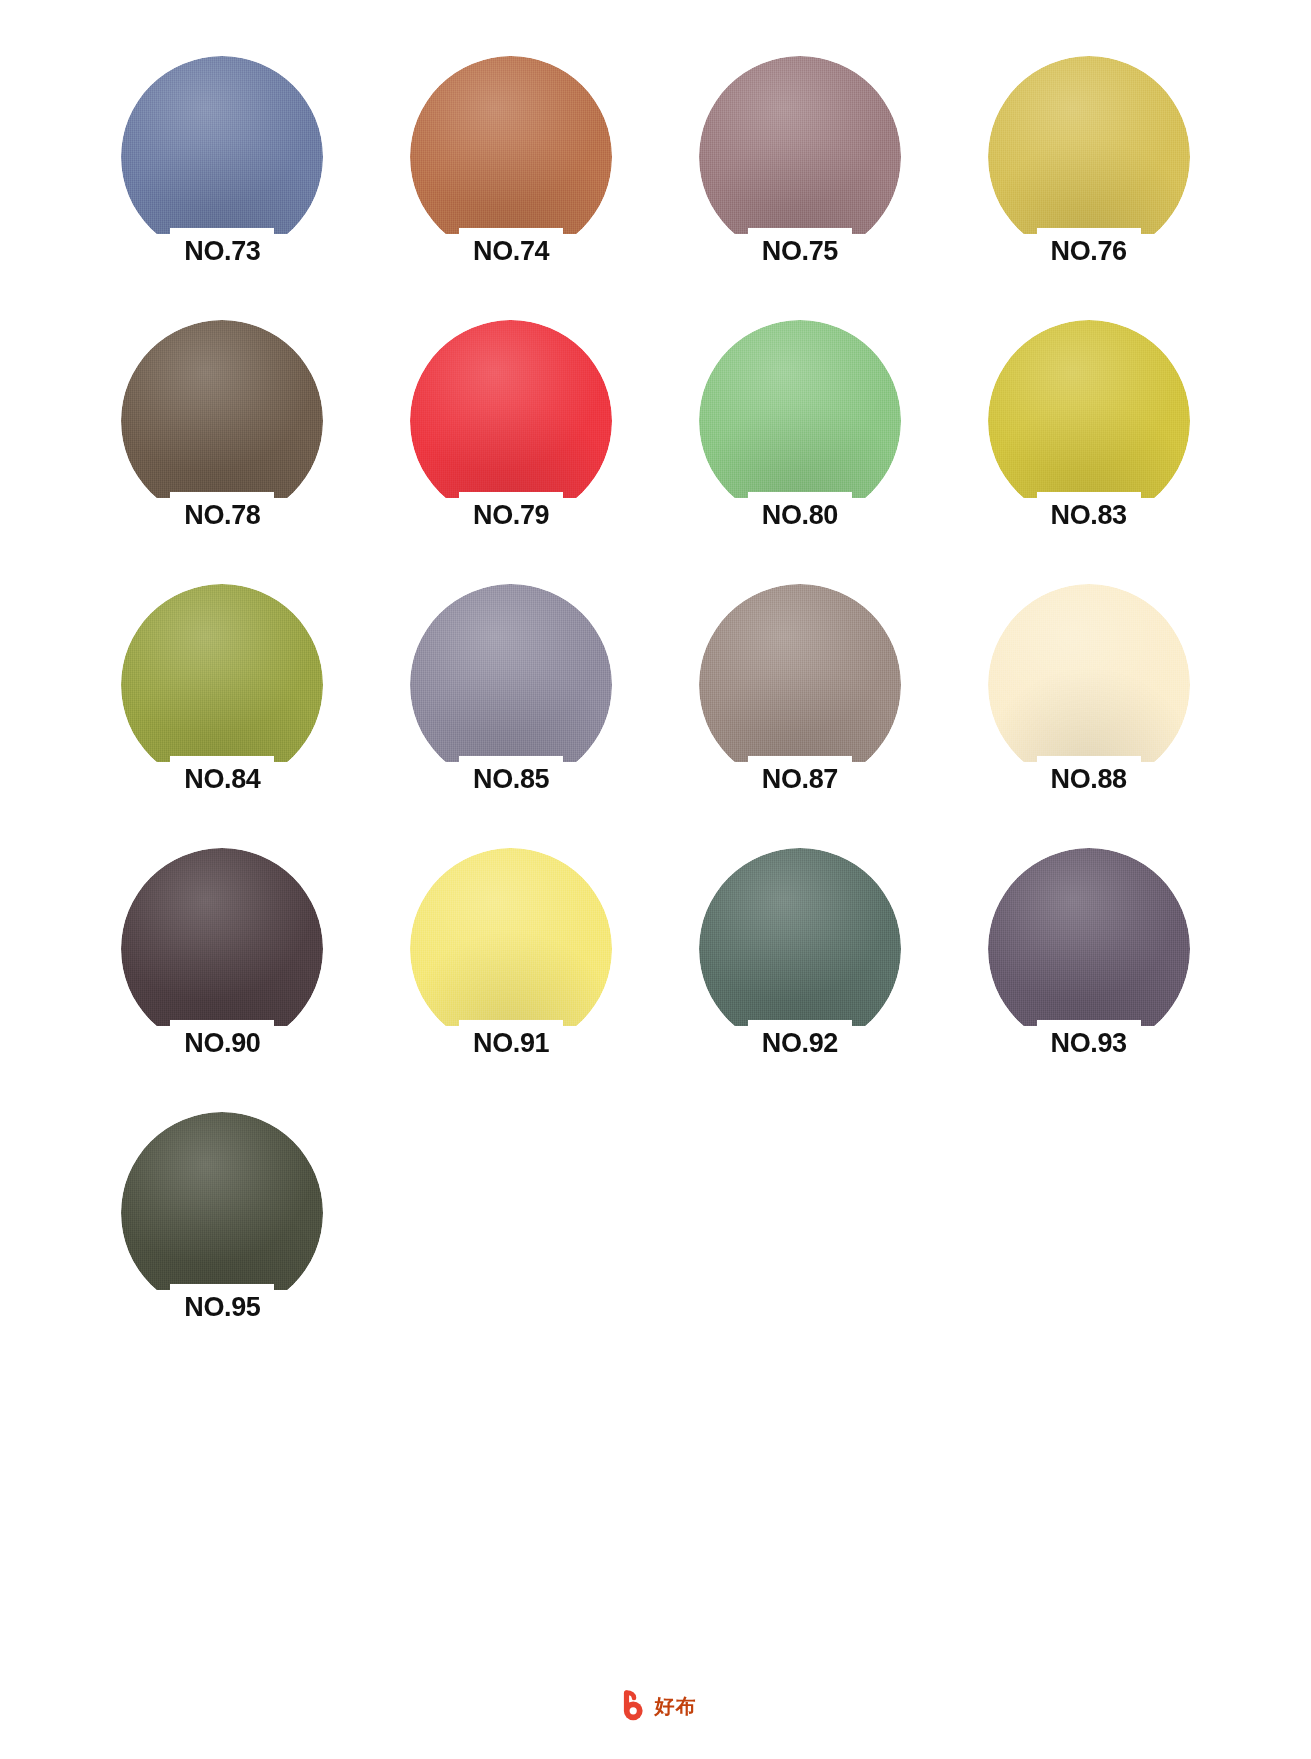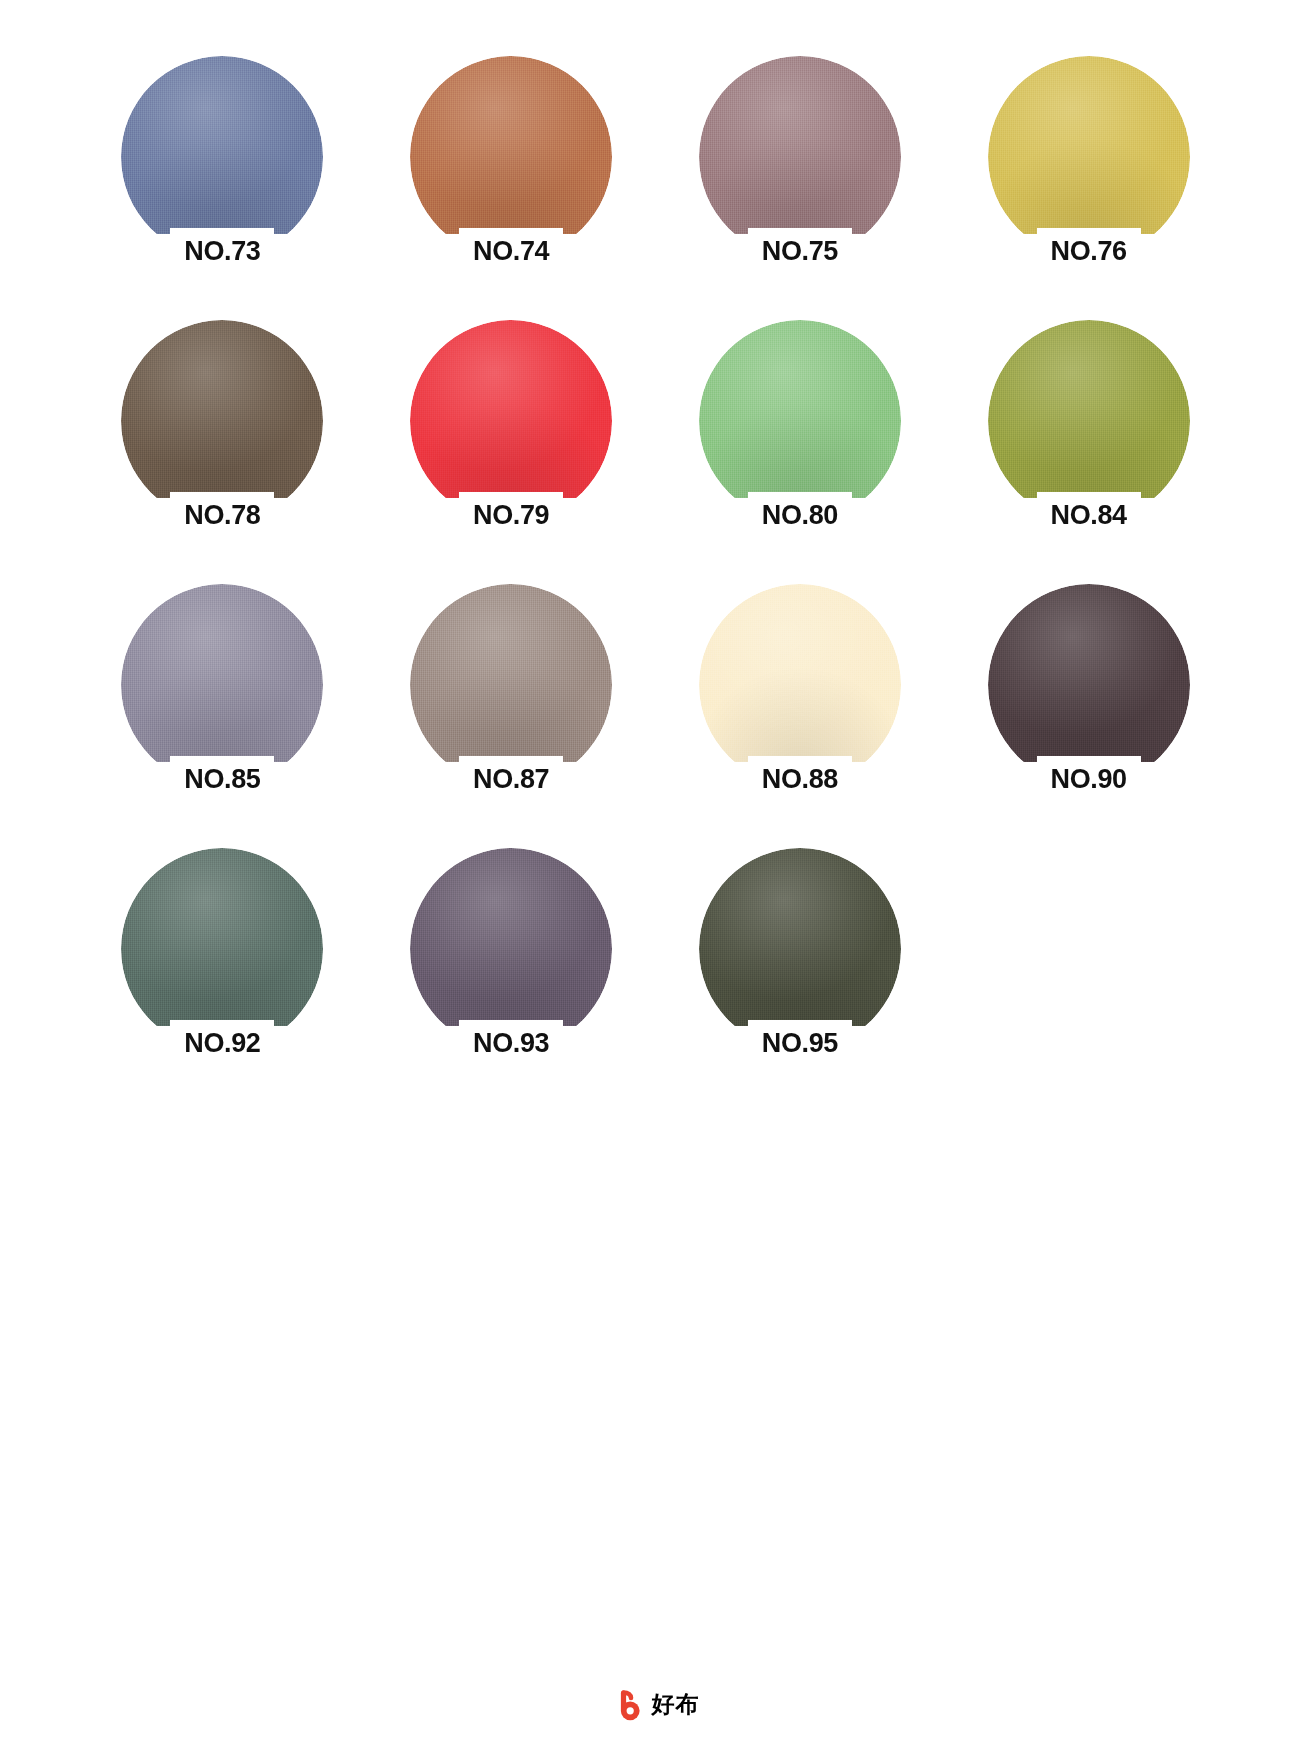--- a/index.html
+++ b/index.html
@@ -140,24 +140,24 @@
   }
 
   .logo-mark {
     width: 33px;
     height: 33px;
     position: relative;
     flex: none;
   }
 
   .logo-text {
-    font-family: Liberation Mono, monospace;
-    font-size: 23px;
+    font-family: Liberation Serif, serif;
+    font-size: 20px;
     font-weight: 700;
-    color: #000000;
+    color: #c2410c;
     letter-spacing: 1px;
     line-height: 33px;
   }
 </style>
 </head>
 <body>
 
 <div id="swatch-grid">
     <div class="swatch">
       <div class="swatch-inner">
@@ -232,20 +232,31 @@
           <div class="disc-texture"></div>
           <div class="disc-shade"></div>
         </div>
         <div class="notch"></div>
         <div class="label">NO.80</div>
       </div>
     </div>
     <div class="swatch">
       <div class="swatch-inner">
         <div class="disc">
+          <div class="disc-fill" style="background: rgb(210, 196, 63);"></div>
+          <div class="disc-texture"></div>
+          <div class="disc-shade"></div>
+        </div>
+        <div class="notch"></div>
+        <div class="label">NO.83</div>
+      </div>
+    </div>
+    <div class="swatch">
+      <div class="swatch-inner">
+        <div class="disc">
           <div class="disc-fill" style="background: rgb(151, 162, 67);"></div>
           <div class="disc-texture"></div>
           <div class="disc-shade"></div>
         </div>
         <div class="notch"></div>
         <div class="label">NO.84</div>
       </div>
     </div>
     <div class="swatch">
       <div class="swatch-inner">
@@ -282,20 +293,31 @@
     </div>
     <div class="swatch">
       <div class="swatch-inner">
         <div class="disc">
           <div class="disc-fill" style="background: rgb(78, 63, 67);"></div>
           <div class="disc-texture"></div>
           <div class="disc-shade"></div>
         </div>
         <div class="notch"></div>
         <div class="label">NO.90</div>
+      </div>
+    </div>
+    <div class="swatch">
+      <div class="swatch-inner">
+        <div class="disc">
+          <div class="disc-fill" style="background: rgb(245, 232, 120);"></div>
+          <div class="disc-texture"></div>
+          <div class="disc-shade"></div>
+        </div>
+        <div class="notch"></div>
+        <div class="label">NO.91</div>
       </div>
     </div>
     <div class="swatch">
       <div class="swatch-inner">
         <div class="disc">
           <div class="disc-fill" style="background: rgb(90, 111, 103);"></div>
           <div class="disc-texture"></div>
           <div class="disc-shade"></div>
         </div>
         <div class="notch"></div>

